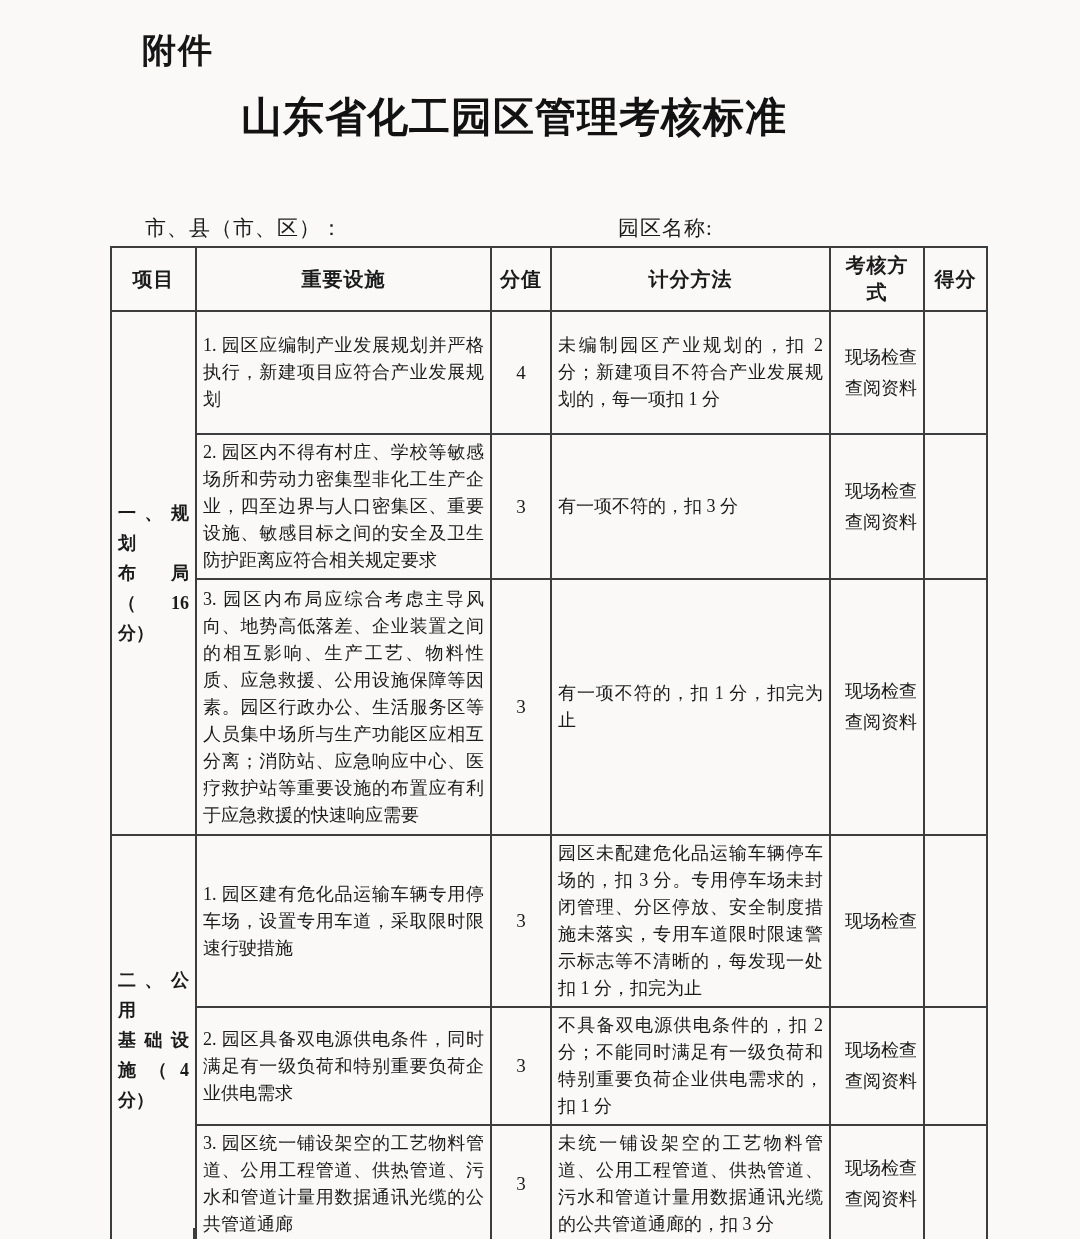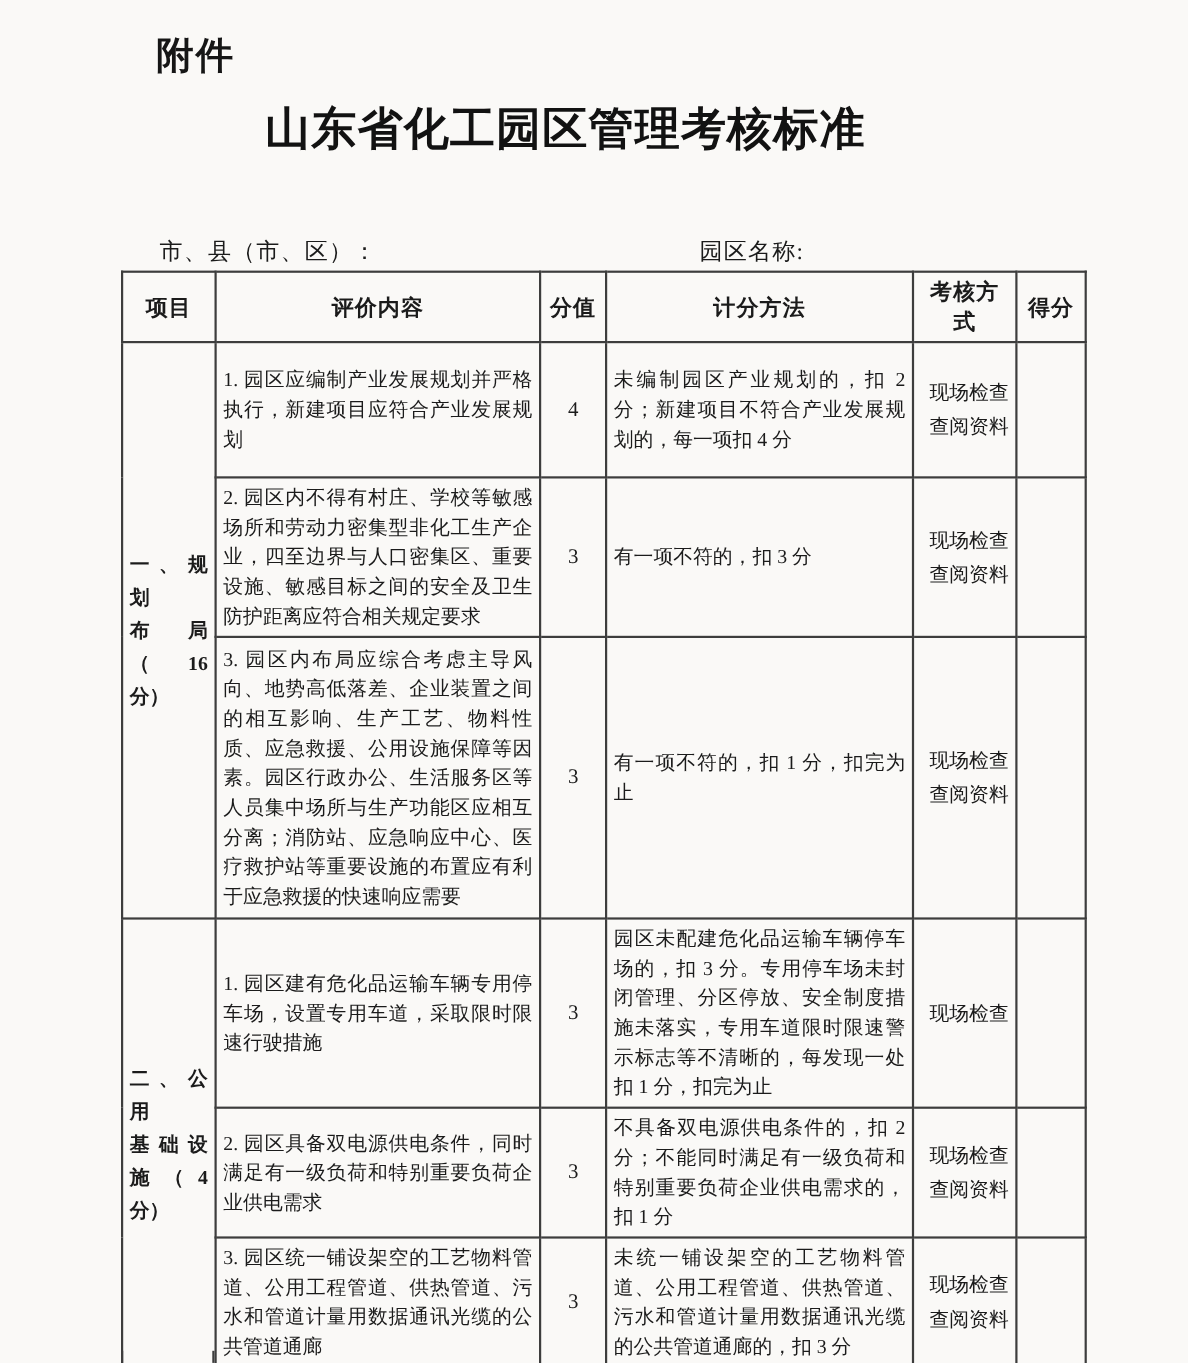--- a/index.html
+++ b/index.html
@@ -21,21 +21,21 @@
   }
   .doc-title {
     position: absolute; left: 0; top: 90px; width: 1028px;
     text-align: center;
     font-family: "Liberation Sans", "DejaVu Sans", sans-serif;
     font-weight: 700; font-size: 41px; letter-spacing: 1px;
     color: #121212;
   }
   .field-row { position: absolute; top: 214px; left: 0; width: 1080px; font-size: 21px; }
   .region-label { position: absolute; left: 145px; top: 0; letter-spacing: 1px; }
-  .park-label   { position: absolute; left: 636px; top: 0; letter-spacing: 1px; }
+  .park-label   { position: absolute; left: 618px; top: 0; letter-spacing: 1px; }
 
   table.assess {
     position: absolute; left: 110px; top: 246px;
     width: 876px;
     border-collapse: collapse;
     table-layout: fixed;
     font-size: 18px;
   }
   table.assess th, table.assess td {
     border: 2px solid #3d3d3d;
@@ -95,36 +95,36 @@
       <col style="width:85px">
         <col style="width:295px">
         <col style="width:60px">
       <col style="width:279px">
         <col style="width:94px">
         <col style="width:63px">
     </colgroup>
     <tbody>
       <tr class="hrow">
         <th class="hd">项目</th>
-        <th class="hd">评价内容</th>
+        <th class="hd">重要设施</th>
         <th class="hd">分值</th>
         <th class="hd">计分方法</th>
         <th class="hd">考核方式</th>
         <th class="hd">得分</th>
       </tr>
 
       <tr class="r1">
         <td class="c-item" rowspan="3">
           <div class="item-line">一、规划</div>
           <div class="item-line">布局（16</div>
           <div class="item-line last">分）</div>
         </td>
         <td class="c-content">1. 园区应编制产业发展规划并严格执行，新建项目应符合产业发展规划</td>
         <td class="c-score">4</td>
-        <td class="c-method">未编制园区产业规划的，扣 2 分；新建项目不符合产业发展规划的，每一项扣 4 分</td>
+        <td class="c-method">未编制园区产业规划的，扣 2 分；新建项目不符合产业发展规划的，每一项扣 1 分</td>
         <td class="c-check">
           <div class="check-line">现场检查</div>
           <div class="check-line">查阅资料</div>
         </td>
         <td class="c-result"></td>
       </tr>
 
       <tr class="r2">
         <td class="c-content">2. 园区内不得有村庄、学校等敏感场所和劳动力密集型非化工生产企业，四至边界与人口密集区、重要设施、敏感目标之间的安全及卫生防护距离应符合相关规定要求</td>
         <td class="c-score">3</td>

